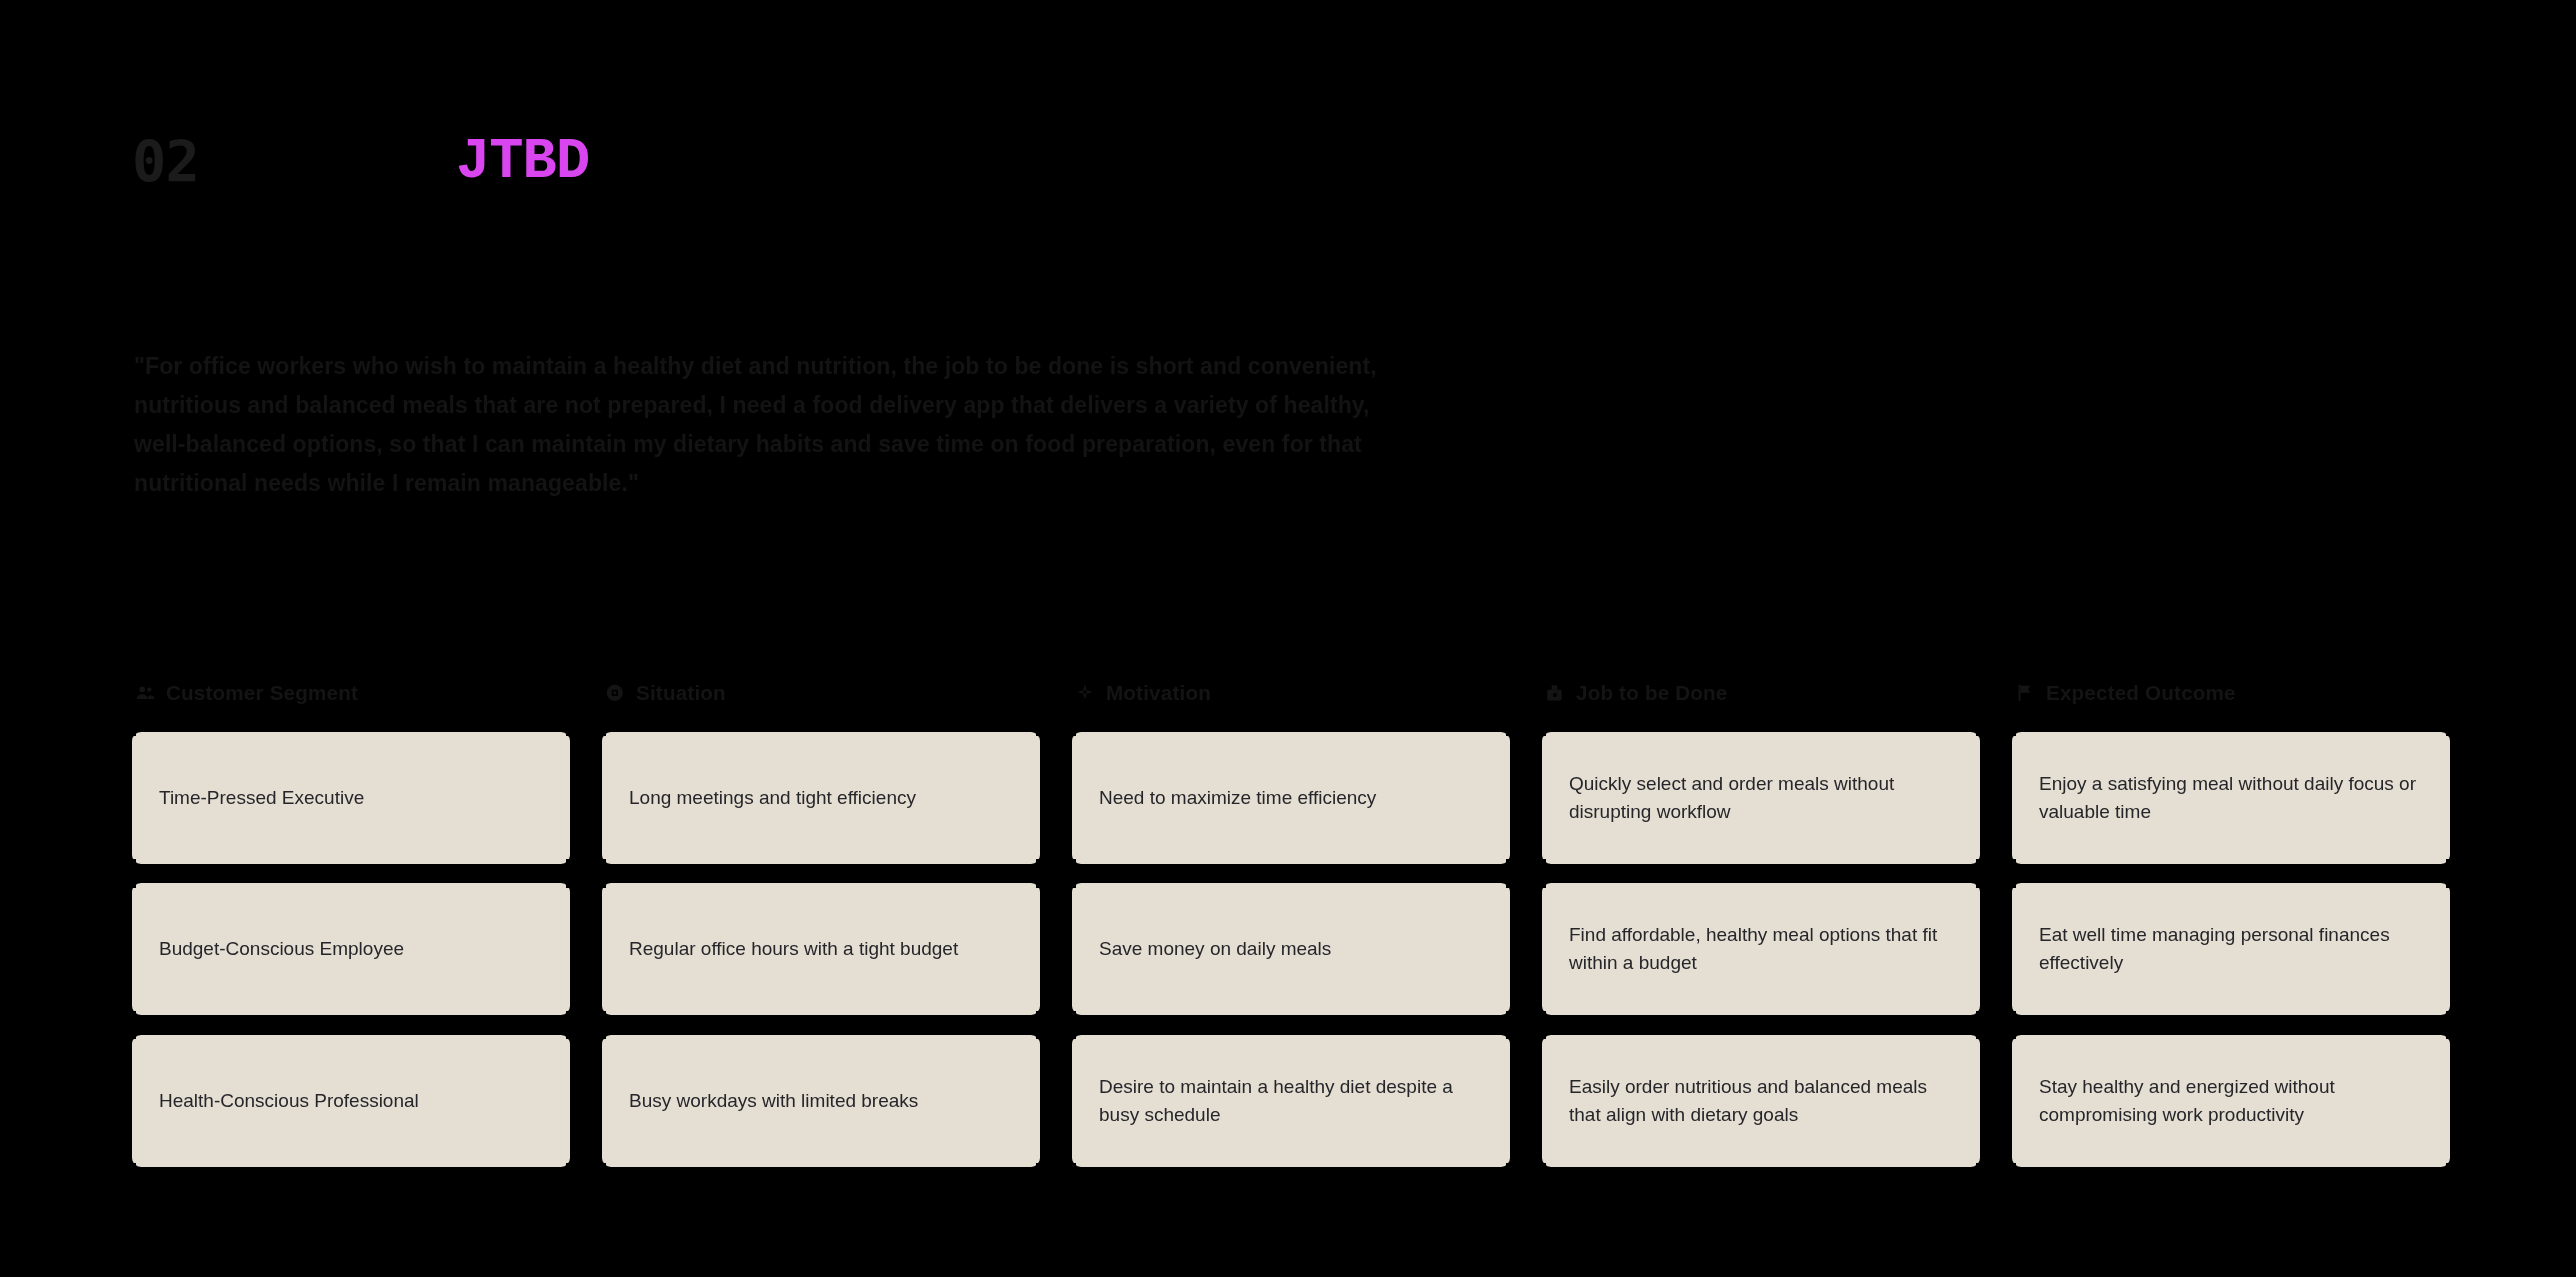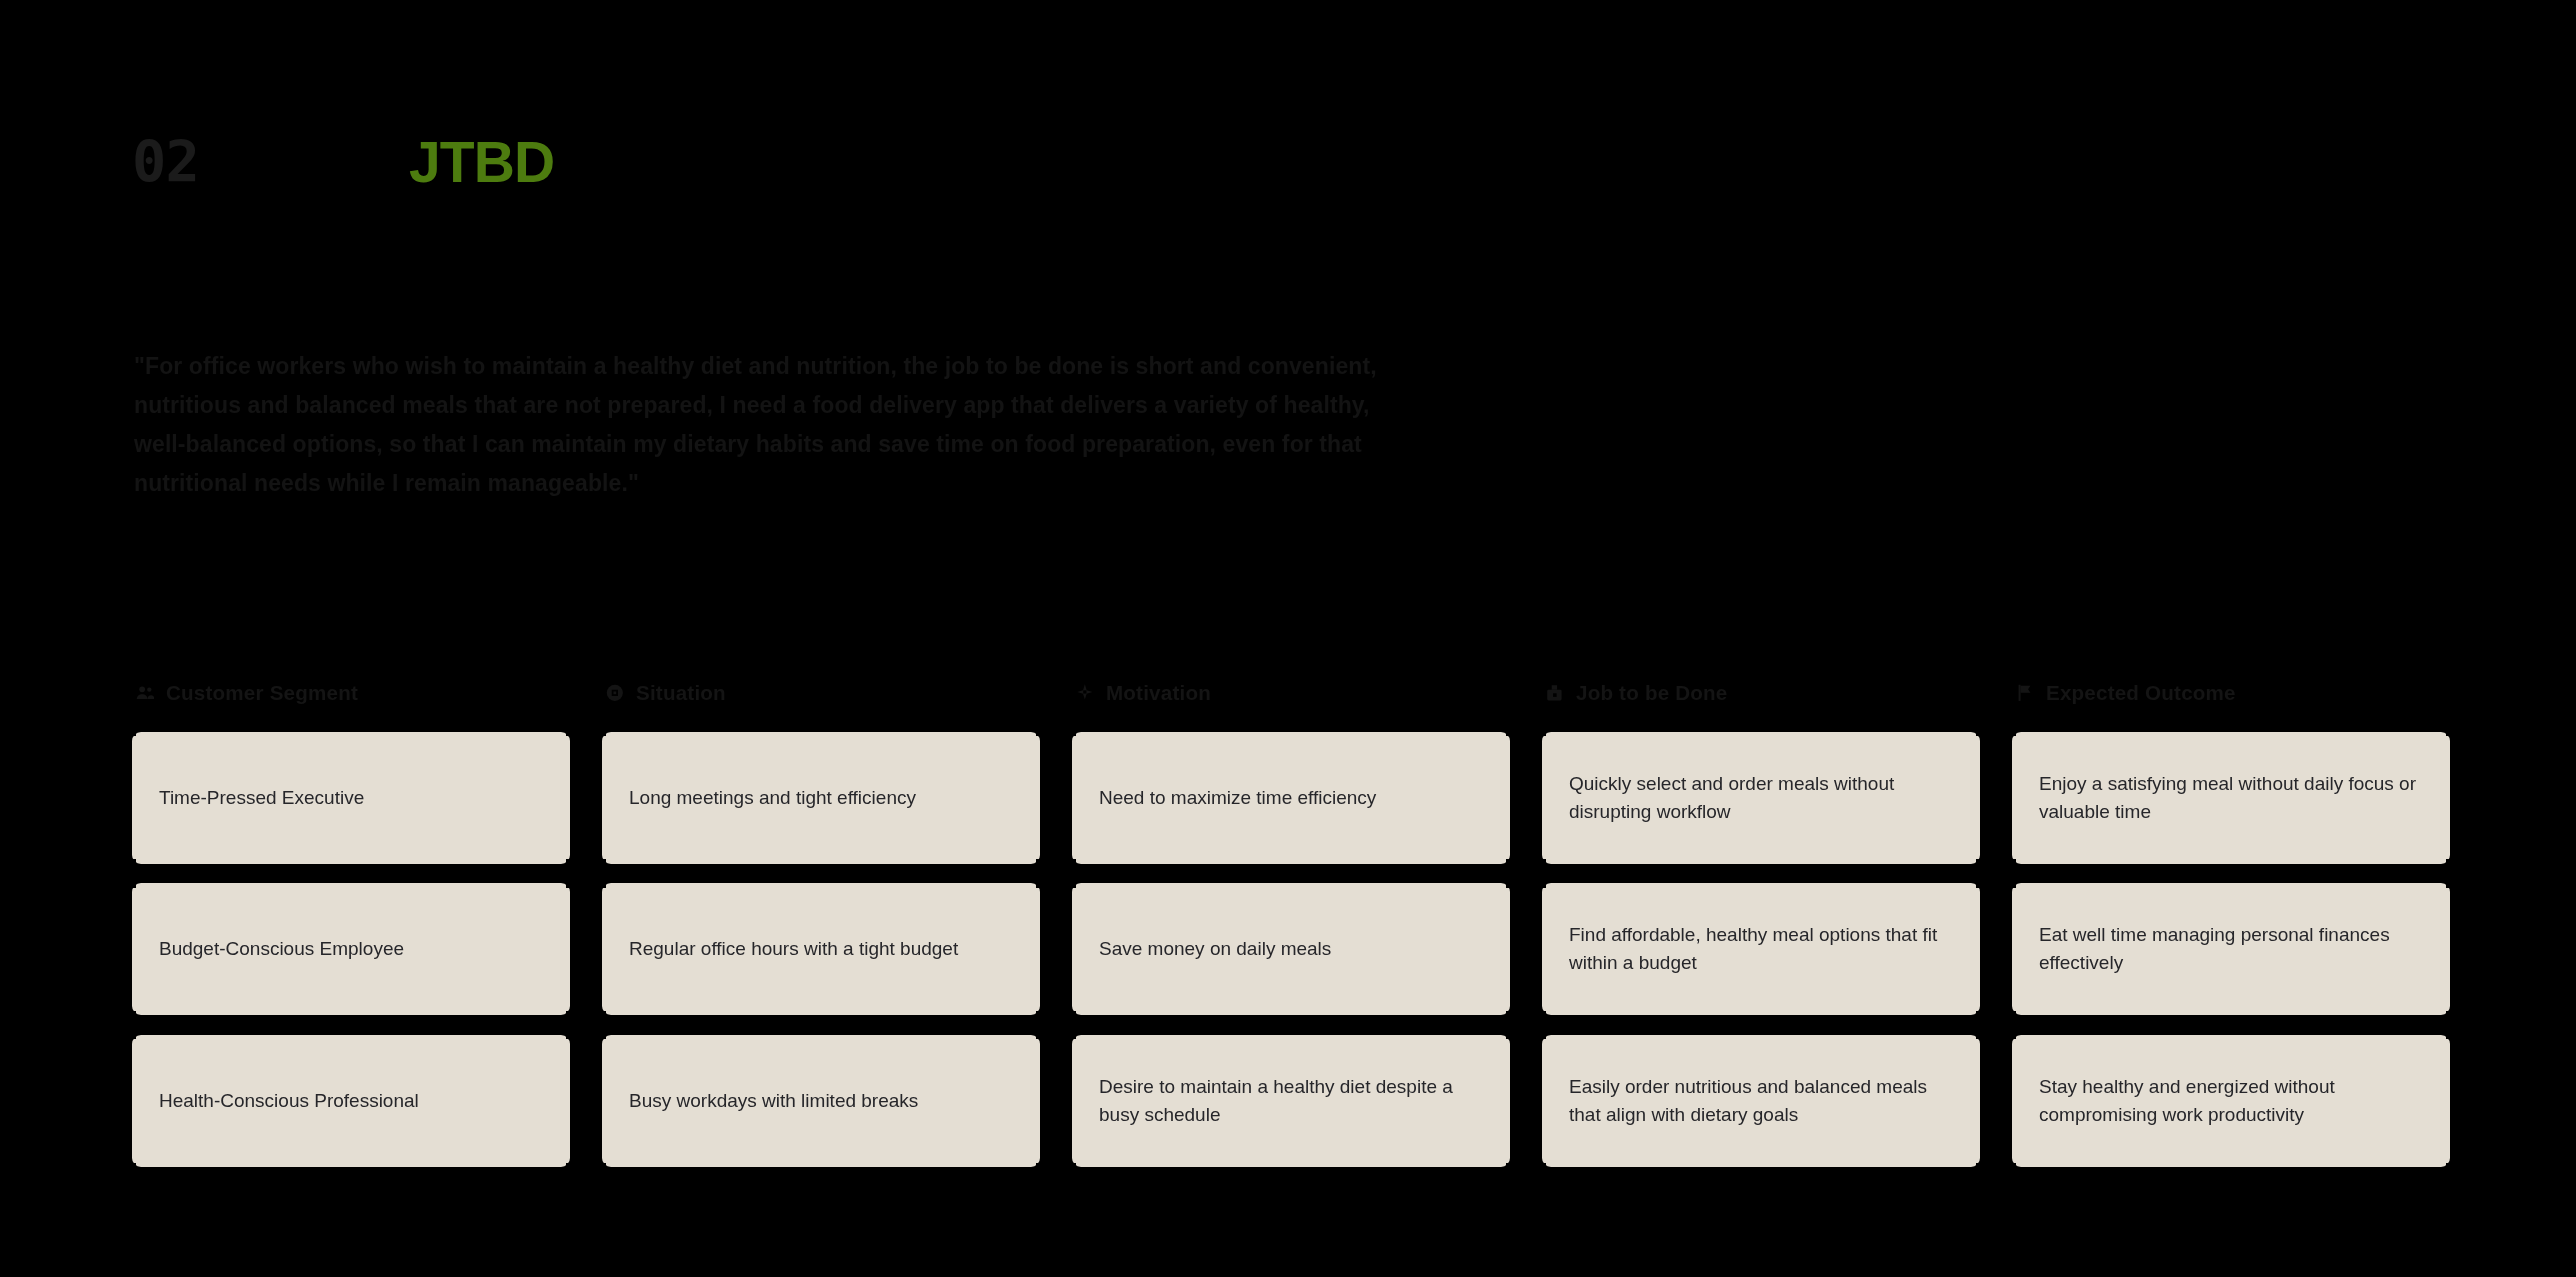--- a/index.html
+++ b/index.html
@@ -8,32 +8,32 @@
     width:2576px; height:1277px;
     background:#000000;
     font-family:"Liberation Sans", sans-serif;
     overflow:hidden;
   }
   .page { position:relative; width:2576px; height:1277px; background:#000000; }
 
   
   .header {
     position:absolute; left:132px; top:134px;
-    display:flex; align-items:flex-end;
+    display:flex; align-items:flex-end;gap:47px;
   }
   .sec-num {
     font-size:57px; font-weight:700; line-height:1;
     color:#1b1b1b; letter-spacing:-0.9px;
     font-family:"DejaVu Sans Mono", monospace;
     width:277px; flex:none;
   }
   .sec-title {
     font-size:57px; font-weight:700; line-height:1;
-    color:#4d7c0f; letter-spacing:-0.9px;
-    font-family:Liberation Sans, sans-serif;
+    color:#d946ef; letter-spacing:-0.9px;
+    font-family:Liberation Mono, monospace;
   }
 
   
   .intro {
     position:absolute; left:134px; top:347px;
     width:1243px;
     font-size:23px; line-height:39px;
     font-weight:700;
     color:#131313;
     letter-spacing:0.1px;

